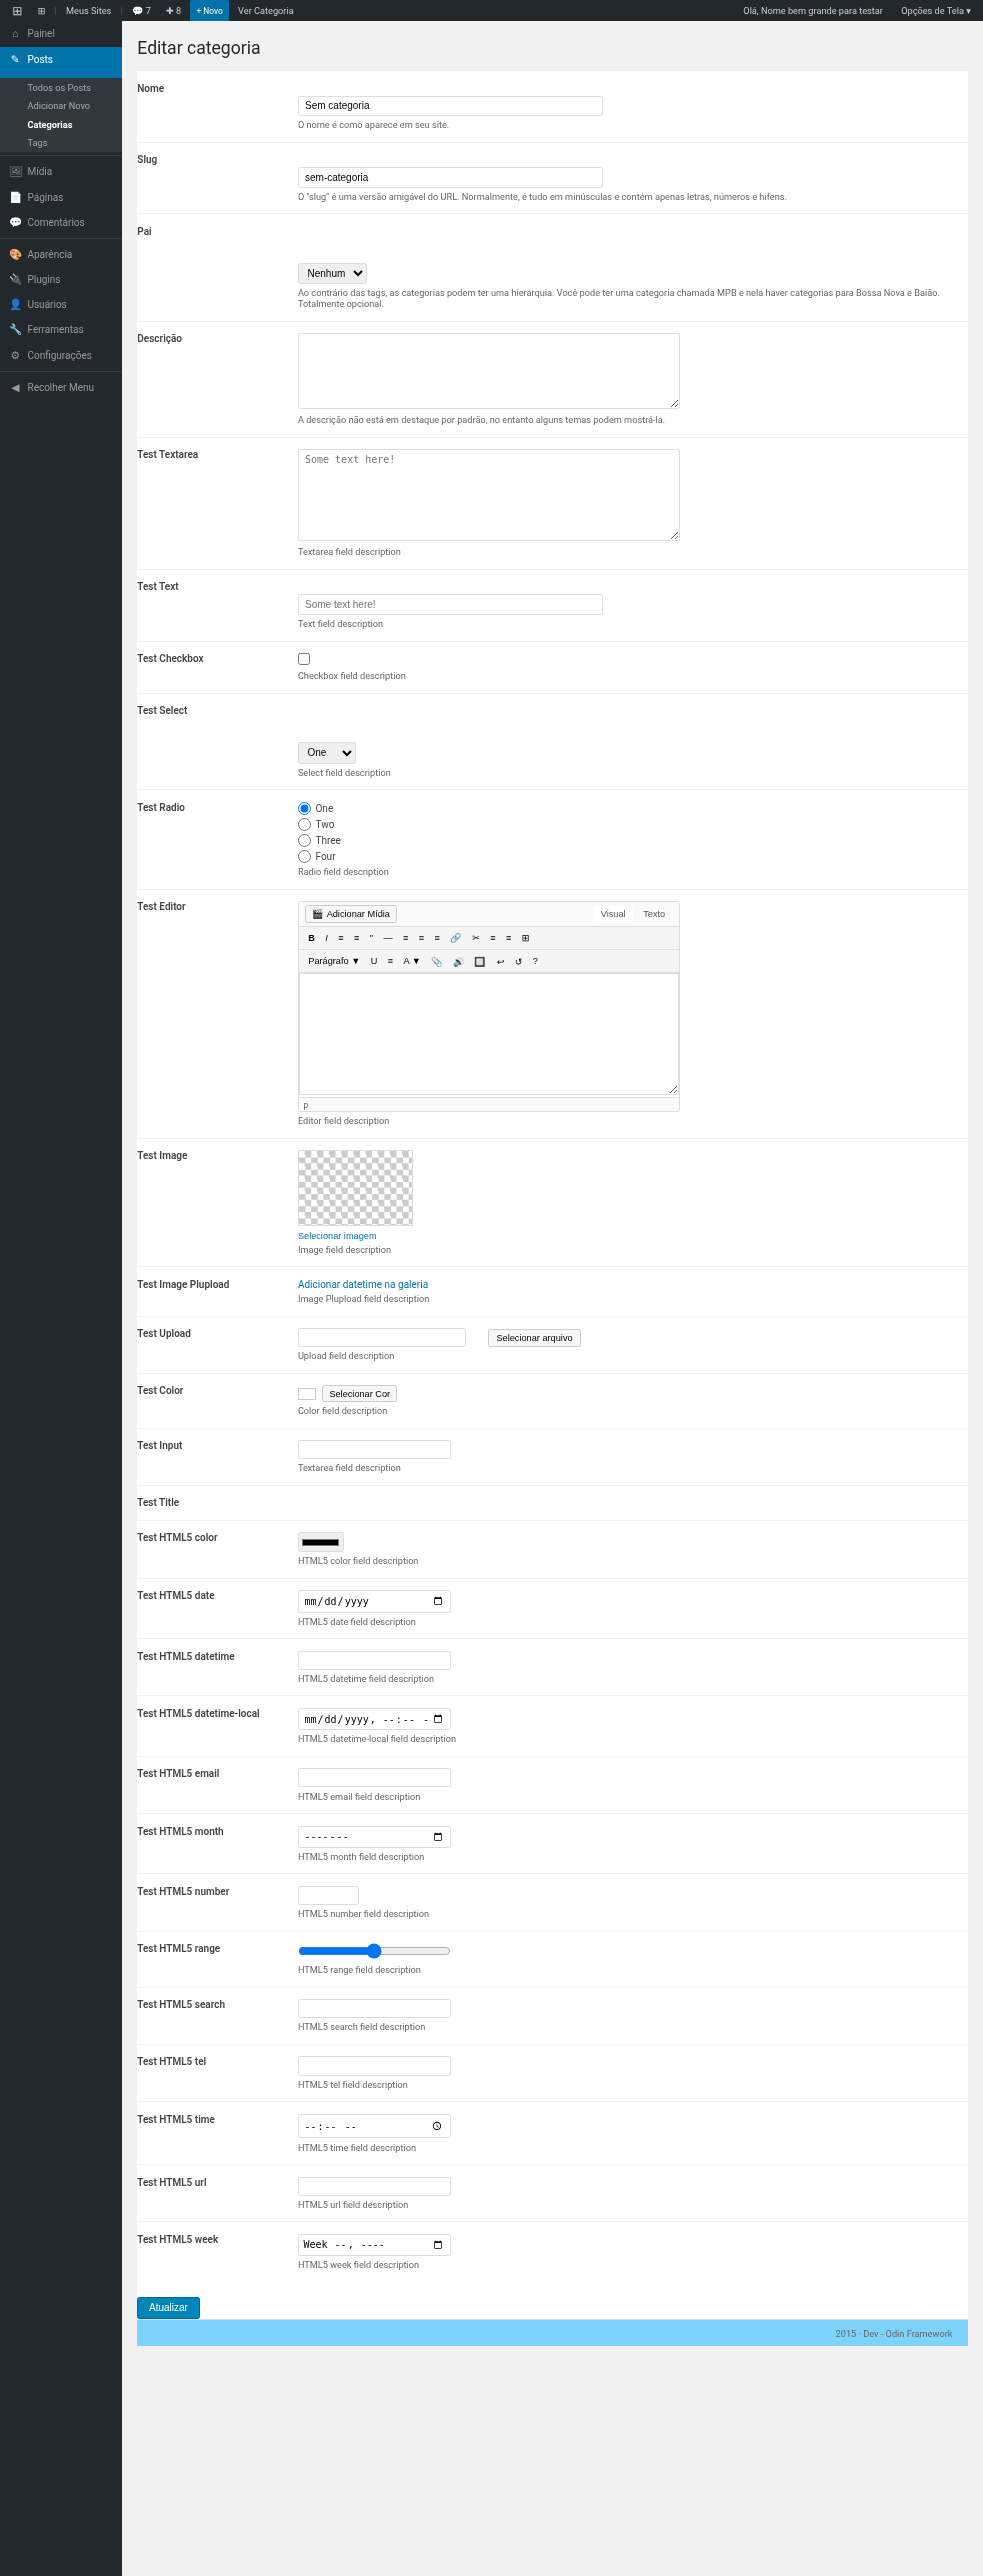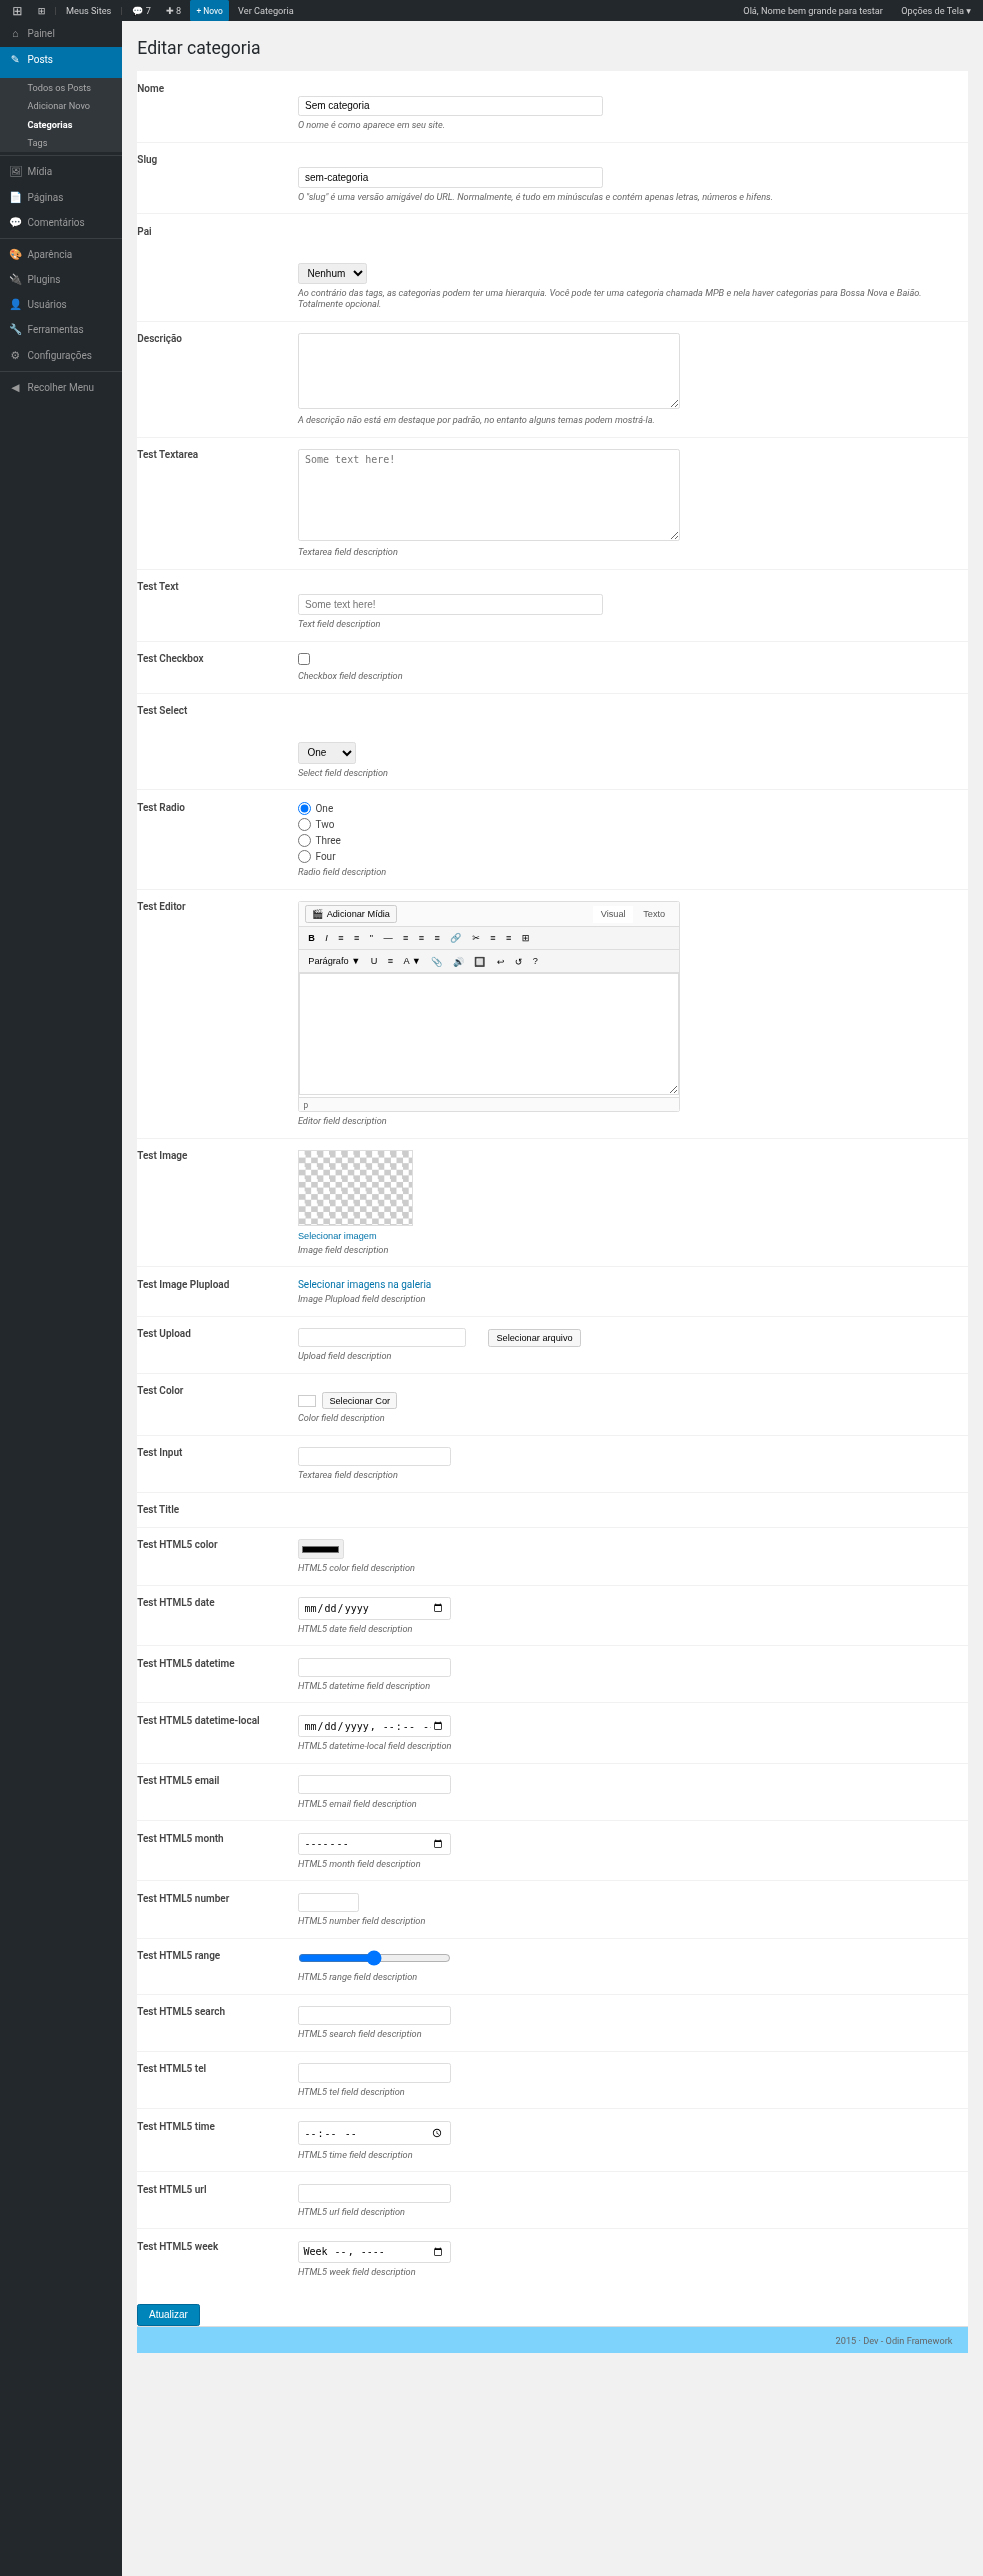--- a/index.html
+++ b/index.html
@@ -78,21 +78,21 @@
       color: #444;
     }
     .form-table td { padding: 11.5px 7.6px; vertical-align: top; }
     .form-table tr { border-top: 0.8px solid #f1f1f1; }
     .form-table tr:first-child { border-top: none; }
 
     .regular-text { width: 100%; max-width: 305px; padding: 3.8px 6.1px; border: 0.8px solid #ddd; border-radius: 2.3px; font-size: 10px; margin-top: 13px; }
 
     select.postform { padding: 3.1px 4.6px; border: 0.8px solid #ddd; border-radius: 2.3px; font-size: 10px; margin-top: 37px; }
 
-    .description { color: #666; font-style: italic; font-size: 9.2px; margin-top: 3.1px; display: block; }
+    .description { color: #666; font-size: 9.2px; margin-top: 3.1px; display: block; }
 
     textarea.large-text { width: 100%; max-width: 382px; height: 92px; padding: 3.8px 6.1px; border: 0.8px solid #ddd; border-radius: 2.3px; font-size: 10px; resize: vertical; }
     textarea.wp-editor-area { width: 100%; height: 122px; padding: 3.8px 6.1px; border: 0.8px solid #ddd; font-size: 10px; resize: vertical; }
 
     
     input[type="checkbox"] { width: 12.2px; height: 12.2px; }
 
     
     .radio-group { display: flex; flex-direction: column; gap: 3.1px; }
     .radio-group label { display: flex; align-items: center; gap: 4.6px; cursor: pointer; }
@@ -109,21 +109,21 @@
     
     .image-preview { width: 115px; height: 76px; background: repeating-conic-gradient(#ccc 0% 25%, #fff 0% 50%) 0 0 / 12.2px 12.2px; border: 0.8px solid #ddd; display: block; }
     .select-image-btn { display: block; margin-top: 4.6px; font-size: 9.2px; color: #0073aa; cursor: pointer; background: none; border: none; padding: 0; }
 
     
     .upload-row { display: flex; align-items: center; gap: 22px; }
     .upload-input { width: 168px; padding: 3.1px 4.6px; border: 0.8px solid #ddd; border-radius: 2.3px; font-size: 10px; }
     .upload-btn { padding: 3.1px 7.6px; border: 0.8px solid #ccc; border-radius: 2.3px; background: #f7f7f7; cursor: pointer; font-size: 9.2px; }
 
     
-    .color-row { display: flex; align-items: center; gap: 6.1px; margin-top: 7px; }
+    .color-row { display: flex; align-items: center; gap: 6.1px; }
     .color-preview { width: 18.3px; height: 12.2px; background: #fff; border: 0.8px solid #ccc; display: inline-block; }
     .color-btn { padding: 2.3px 6.1px; border: 0.8px solid #ccc; border-radius: 2.3px; background: #f7f7f7; cursor: pointer; font-size: 9.2px; }
 
     
     .html5-input { width: 153px; padding: 3.1px 4.6px; border: 0.8px solid #ddd; border-radius: 2.3px; font-size: 10px; }
     input[type="color"].html5-input { width: 46px; height: 20px; padding: 1.5px; }
     input[type="range"].html5-input { width: 153px; padding: 0; border: none; background: transparent; }
     input[type="number"].html5-input { width: 61px; }
 
     
@@ -383,21 +383,21 @@
             <td>
               <div class="image-preview"></div>
               <button type="button" class="select-image-btn">Selecionar imagem</button>
               <span class="description">Image field description</span>
             </td>
           </tr>
 
           <tr>
             <th>Test Image Plupload</th>
             <td>
-              <a href="#" class="plupload-link">Selecionar imagens na galeria</a>
+              <a href="#" class="plupload-link">Adicionar datetime na galeria</a>
               <span class="description">Image Plupload field description</span>
             </td>
           </tr>
 
           <tr>
             <th>Test Upload</th>
             <td>
               <div class="upload-row">
                 <input type="text" class="upload-input" style="">
                 <button type="button" class="upload-btn">Selecionar arquivo</button>

